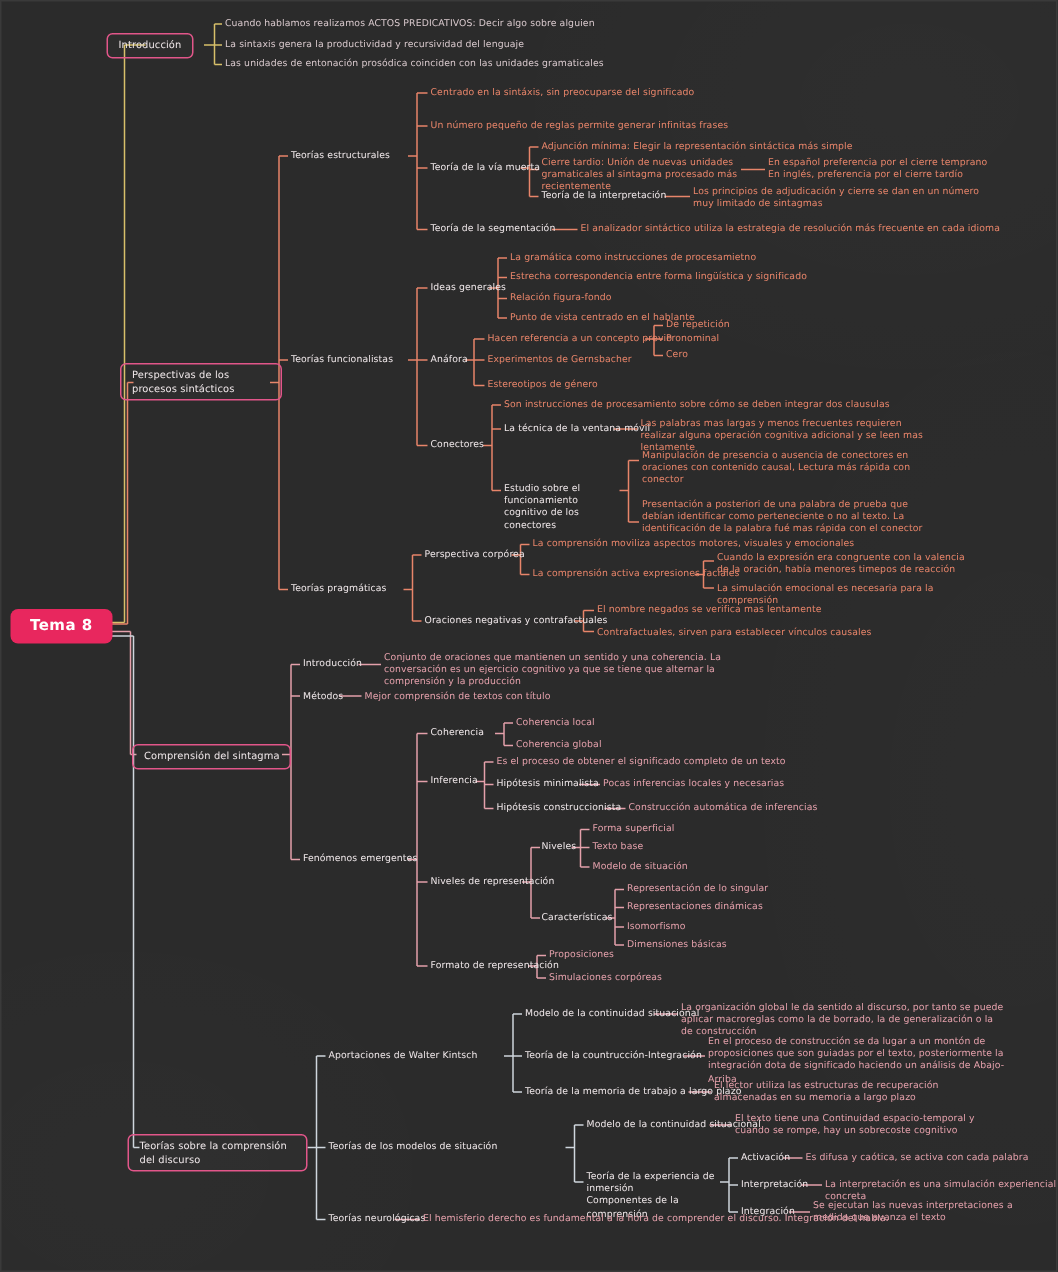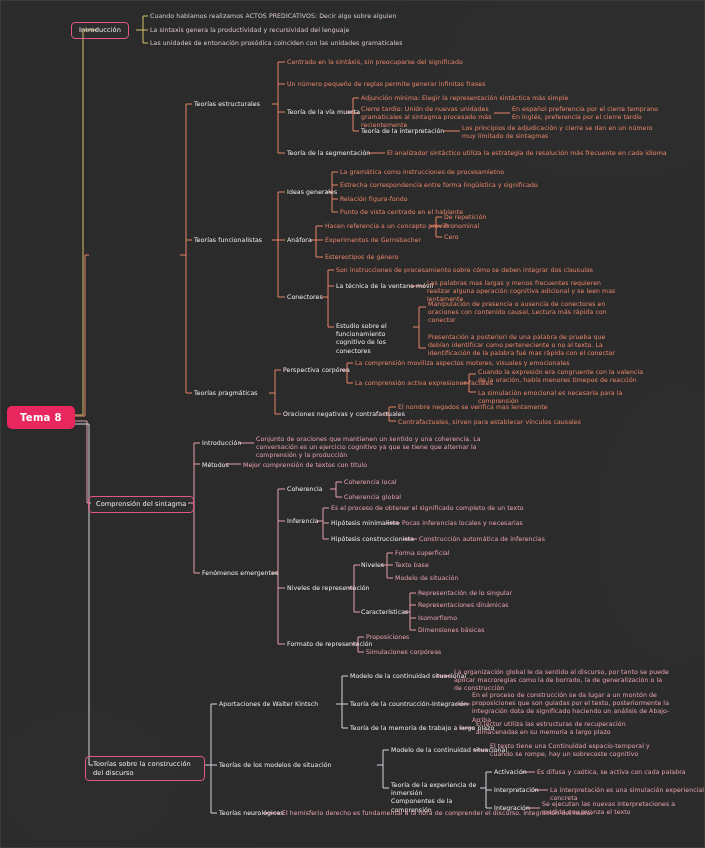--- a/index.html
+++ b/index.html
@@ -246,24 +246,25 @@
     <path d="M534,790 L548,790" stroke="#e4a0ab" stroke-width="1" fill="none"></path>
     <path d="M526,808 L540,808" stroke="#e4a0ab" stroke-width="1" fill="none"></path>
 
     <path d="M263,813 L280,813" stroke="#e4a0ab" stroke-width="1" fill="none"></path>
   </svg>
 
   <div class="node root" style="left:8px;top:407px;">Tema 8</div>
 
   <div class="node boxed" style="left:71px;top:22px;">Introducción</div>
 
+  <div class="node boxed" style="left:80px;top:242px;width:92px;">Perspectivas de los procesos sintácticos</div>
 
   <div class="node boxed" style="left:88px;top:496px;">Comprensión del sintagma</div>
 
-  <div class="node boxed" style="left:85px;top:756px;width:104px;">Teorías sobre la construcción del discurso</div>
+  <div class="node boxed" style="left:85px;top:756px;width:104px;">Teorías sobre la comprensión del discurso</div>
 
   <div class="node t-bl" style="left:150px;top:12px;">Cuando hablamos realizamos ACTOS PREDICATIVOS: Decir algo sobre alguien</div>
   <div class="node t-bl" style="left:150px;top:26px;">La sintaxis genera la productividad y recursividad del lenguaje</div>
   <div class="node t-bl" style="left:150px;top:39px;">Las unidades de entonación prosódica coinciden con las unidades gramaticales</div>
 
   <div class="node t-head" style="left:194px;top:100px;">Teorías estructurales</div>
 
   <div class="node t-or" style="left:287px;top:58px;">Centrado en la sintáxis, sin preocuparse del significado</div>
   <div class="node t-or" style="left:287px;top:80px;">Un número pequeño de reglas permite generar infinitas frases</div>
 

